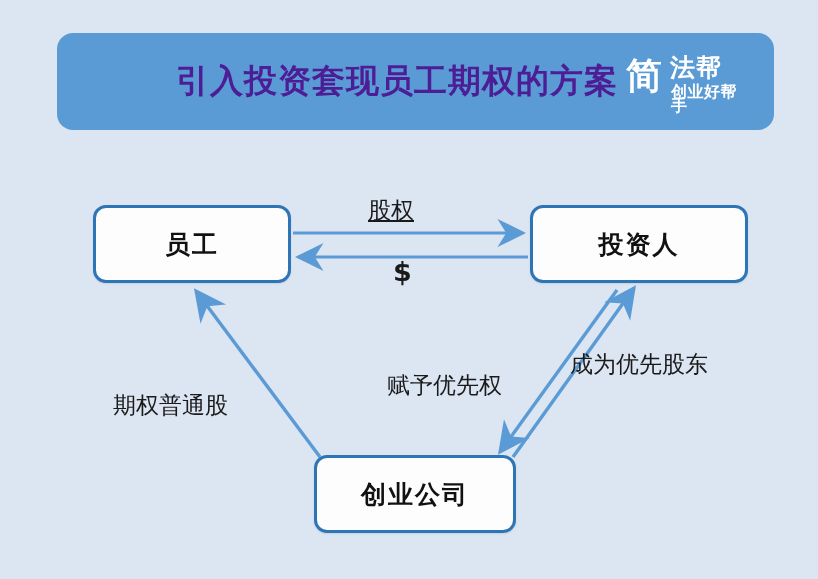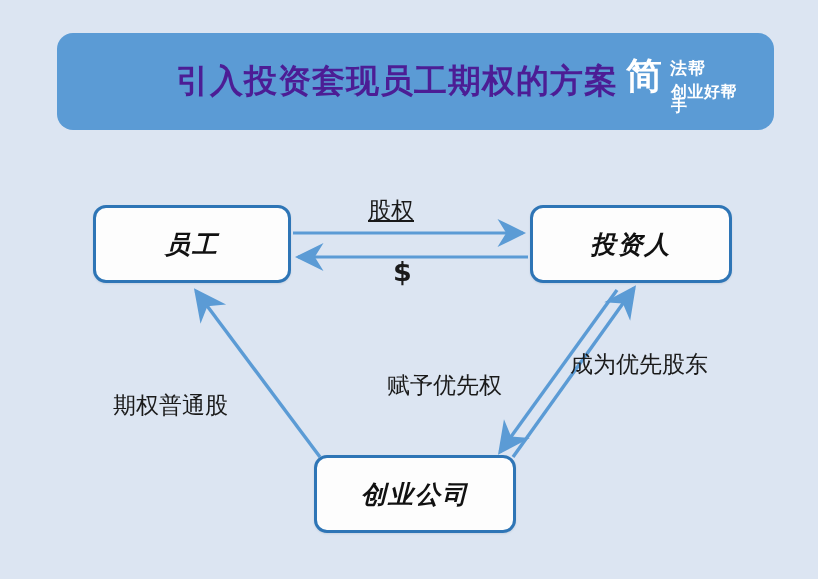--- a/index.html
+++ b/index.html
@@ -61,21 +61,21 @@
     top: 2px;
     font-size: 36px;
     font-weight: bold;
     line-height: 40px;
     letter-spacing: 0px;
   }
   .logo-word {
     position: absolute;
     left: 44px;
     top: -1px;
-    font-size: 17px;
+    font-size: 25px;
     font-weight: bold;
     line-height: 30px;
     letter-spacing: 1px;
   }
   .logo-tagline {
     position: absolute;
     left: 45px;
     top: 31px;
     font-size: 16px;
     font-weight: bold;
@@ -87,31 +87,30 @@
   .node {
     position: absolute;
     background: #fdfdfd;
     border: 3px solid #2e75b6;
     border-radius: 13px;
     box-sizing: border-box;
     display: flex;
     align-items: center;
     justify-content: center;
     box-shadow: 0 1px 2px rgba(40,70,110,0.12);
-    font-style: italic;
   }
   .node-label {
     font-size: 25px;
     font-weight: bold;
     color: #111111;
     letter-spacing: 2px;
   }
 
   #node-employee   { left: 93px;  top: 205px; width: 198px; height: 78px; }
-  #node-investor   { left: 530px; top: 205px; width: 202px; height: 78px; }
+  #node-investor   { left: 530px; top: 205px; width: 218px; height: 78px; }
   #node-company    { left: 314px; top: 455px; width: 202px; height: 78px; }
 
   
   .edge-label {
     position: absolute;
     color: #1a1a1a;
     font-size: 23px;
     line-height: 28px;
     white-space: nowrap;
   }

